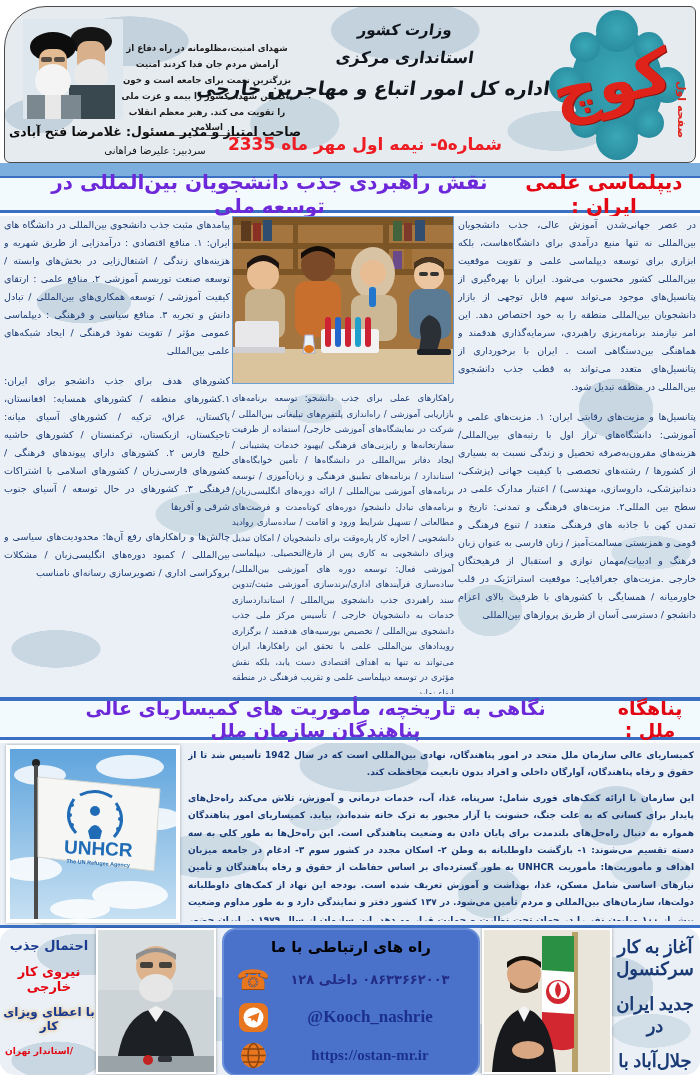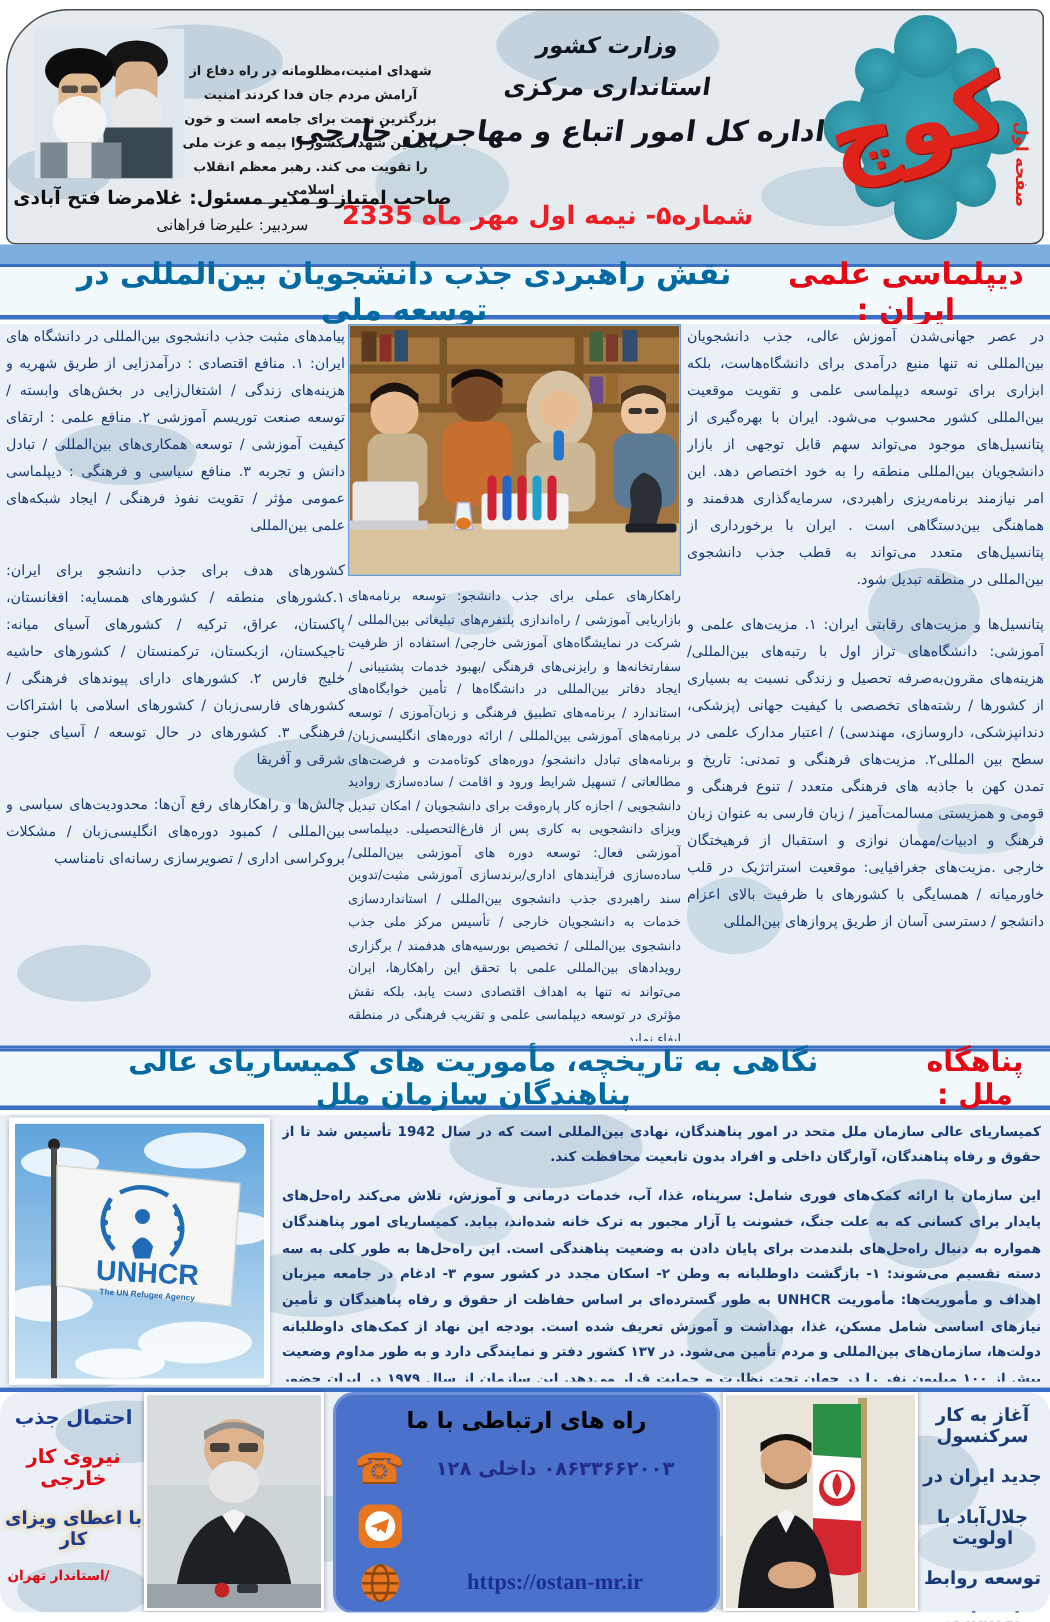--- a/index.html
+++ b/index.html
@@ -53,21 +53,21 @@
     font-size:11px; font-weight:bold; color:#e0231a; transform:rotate(90deg); }
 
   
   .band1 { position:absolute; top:163px; left:0; width:700px; height:13px; background:#7fae5e00; background:#7caede; }
   .headline-box { position:absolute; left:0; width:700px; background:#f3fafd;
     border-top:2px solid #3a6fc4; border-bottom:3px solid #3a6fc4;
     text-align:center; display:flex; align-items:center; justify-content:center; gap:7px; }
   .hb1 { top:176px; height:37px; }
   .hb2 { top:699px; height:41px; }
   .hl-red { color:#e30613; font-weight:bold; }
-  .hl-blue { color:#0369a1; font-weight:bold;margin-left:38px; }
+  .hl-blue { color:#6d28d9; font-weight:bold;margin-left:38px; }
   .hb1 .hl-red, .hb1 .hl-blue { font-size:20px; }
   .hb2 .hl-red, .hb2 .hl-blue { font-size:19px; }
 
   
   .article1 { position:absolute; top:216px; left:0; width:700px; height:481px; }
   .art-col { position:absolute; top:0; text-align:justify; font-weight:normal; color:#1a3a75;
     overflow:hidden; direction:rtl; }
   .art-col p { margin:0 0 12px; }
   .col-right { right:4px; width:238px; height:478px; font-size:9.5px; line-height:18px; }
   .col-left  { left:4px;  width:226px; height:478px; font-size:9.5px; line-height:18px; }
@@ -102,21 +102,21 @@
   .phone-glyph { font-size:27px; color:#e8761e; line-height:1; text-shadow:0 1px 0 #9a4c10; }
   .tg-box { width:29px; height:29px; background:#e8761e; border-radius:8px; display:flex; align-items:center; justify-content:center; }
   .c-text { flex:1; text-align:center; }
   .c-phone { direction:rtl; font-size:13px; font-weight:bold; color:#222c85; }
   .c-latin { direction:ltr; font-family:"Liberation Serif", serif; font-weight:bold; color:#1b2f8e; }
   .c-tg { font-size:17px; }
   .c-web { font-size:15px; }
   .right-photo { position:absolute; left:482px; top:0; width:130px; height:146px;
     border:2px solid #fff; box-shadow:0 0 3px rgba(0,0,0,.35); overflow:hidden; }
   .right-news { position:absolute; left:612px; top:8px; width:86px; text-align:center; }
-  .rn { font-size:12px; font-weight:bold; color:#1a3a75; margin-bottom:13px; }
+  .rn { font-size:18px; font-weight:bold; color:#1a3a75; margin-bottom:13px;font-family:Liberation Serif, serif; }
   .bottom-strip { position:absolute; top:1075px; left:0; width:700px; height:6px; background:#ffffff; }
 </style>
 </head>
 <body>
 
 <div class="page">
 
   <header class="masthead">
 
     <div class="leaders">
@@ -359,20 +359,21 @@
 
       <div class="c-row">
         <span class="c-icon">
           <span class="tg-box">
             <svg width="21" height="21" viewBox="0 0 21 21">
               <circle cx="10.5" cy="10.5" r="10" fill="#ffffff"></circle>
               <path d="M4 10.5 L16.5 5.5 L14 15.5 L10.5 12.5 L8.5 14.5 L8.2 11.6 Z" fill="#e8761e"></path>
             </svg>
           </span>
         </span>
+        <span class="c-text c-latin c-tg">@Kooch_nashrie</span>
       </div>
 
       <div class="c-row">
         <span class="c-icon">
           <svg width="27" height="27" viewBox="0 0 27 27">
             <circle cx="13.5" cy="13.5" r="12.5" fill="#e8761e"></circle>
             <g stroke="#8a4510" stroke-width="1.6" fill="none">
               <ellipse cx="13.5" cy="13.5" rx="5.5" ry="12"></ellipse>
               <line x1="1.5" y1="13.5" x2="25.5" y2="13.5"></line>
               <line x1="3" y1="7" x2="24" y2="7"></line>

